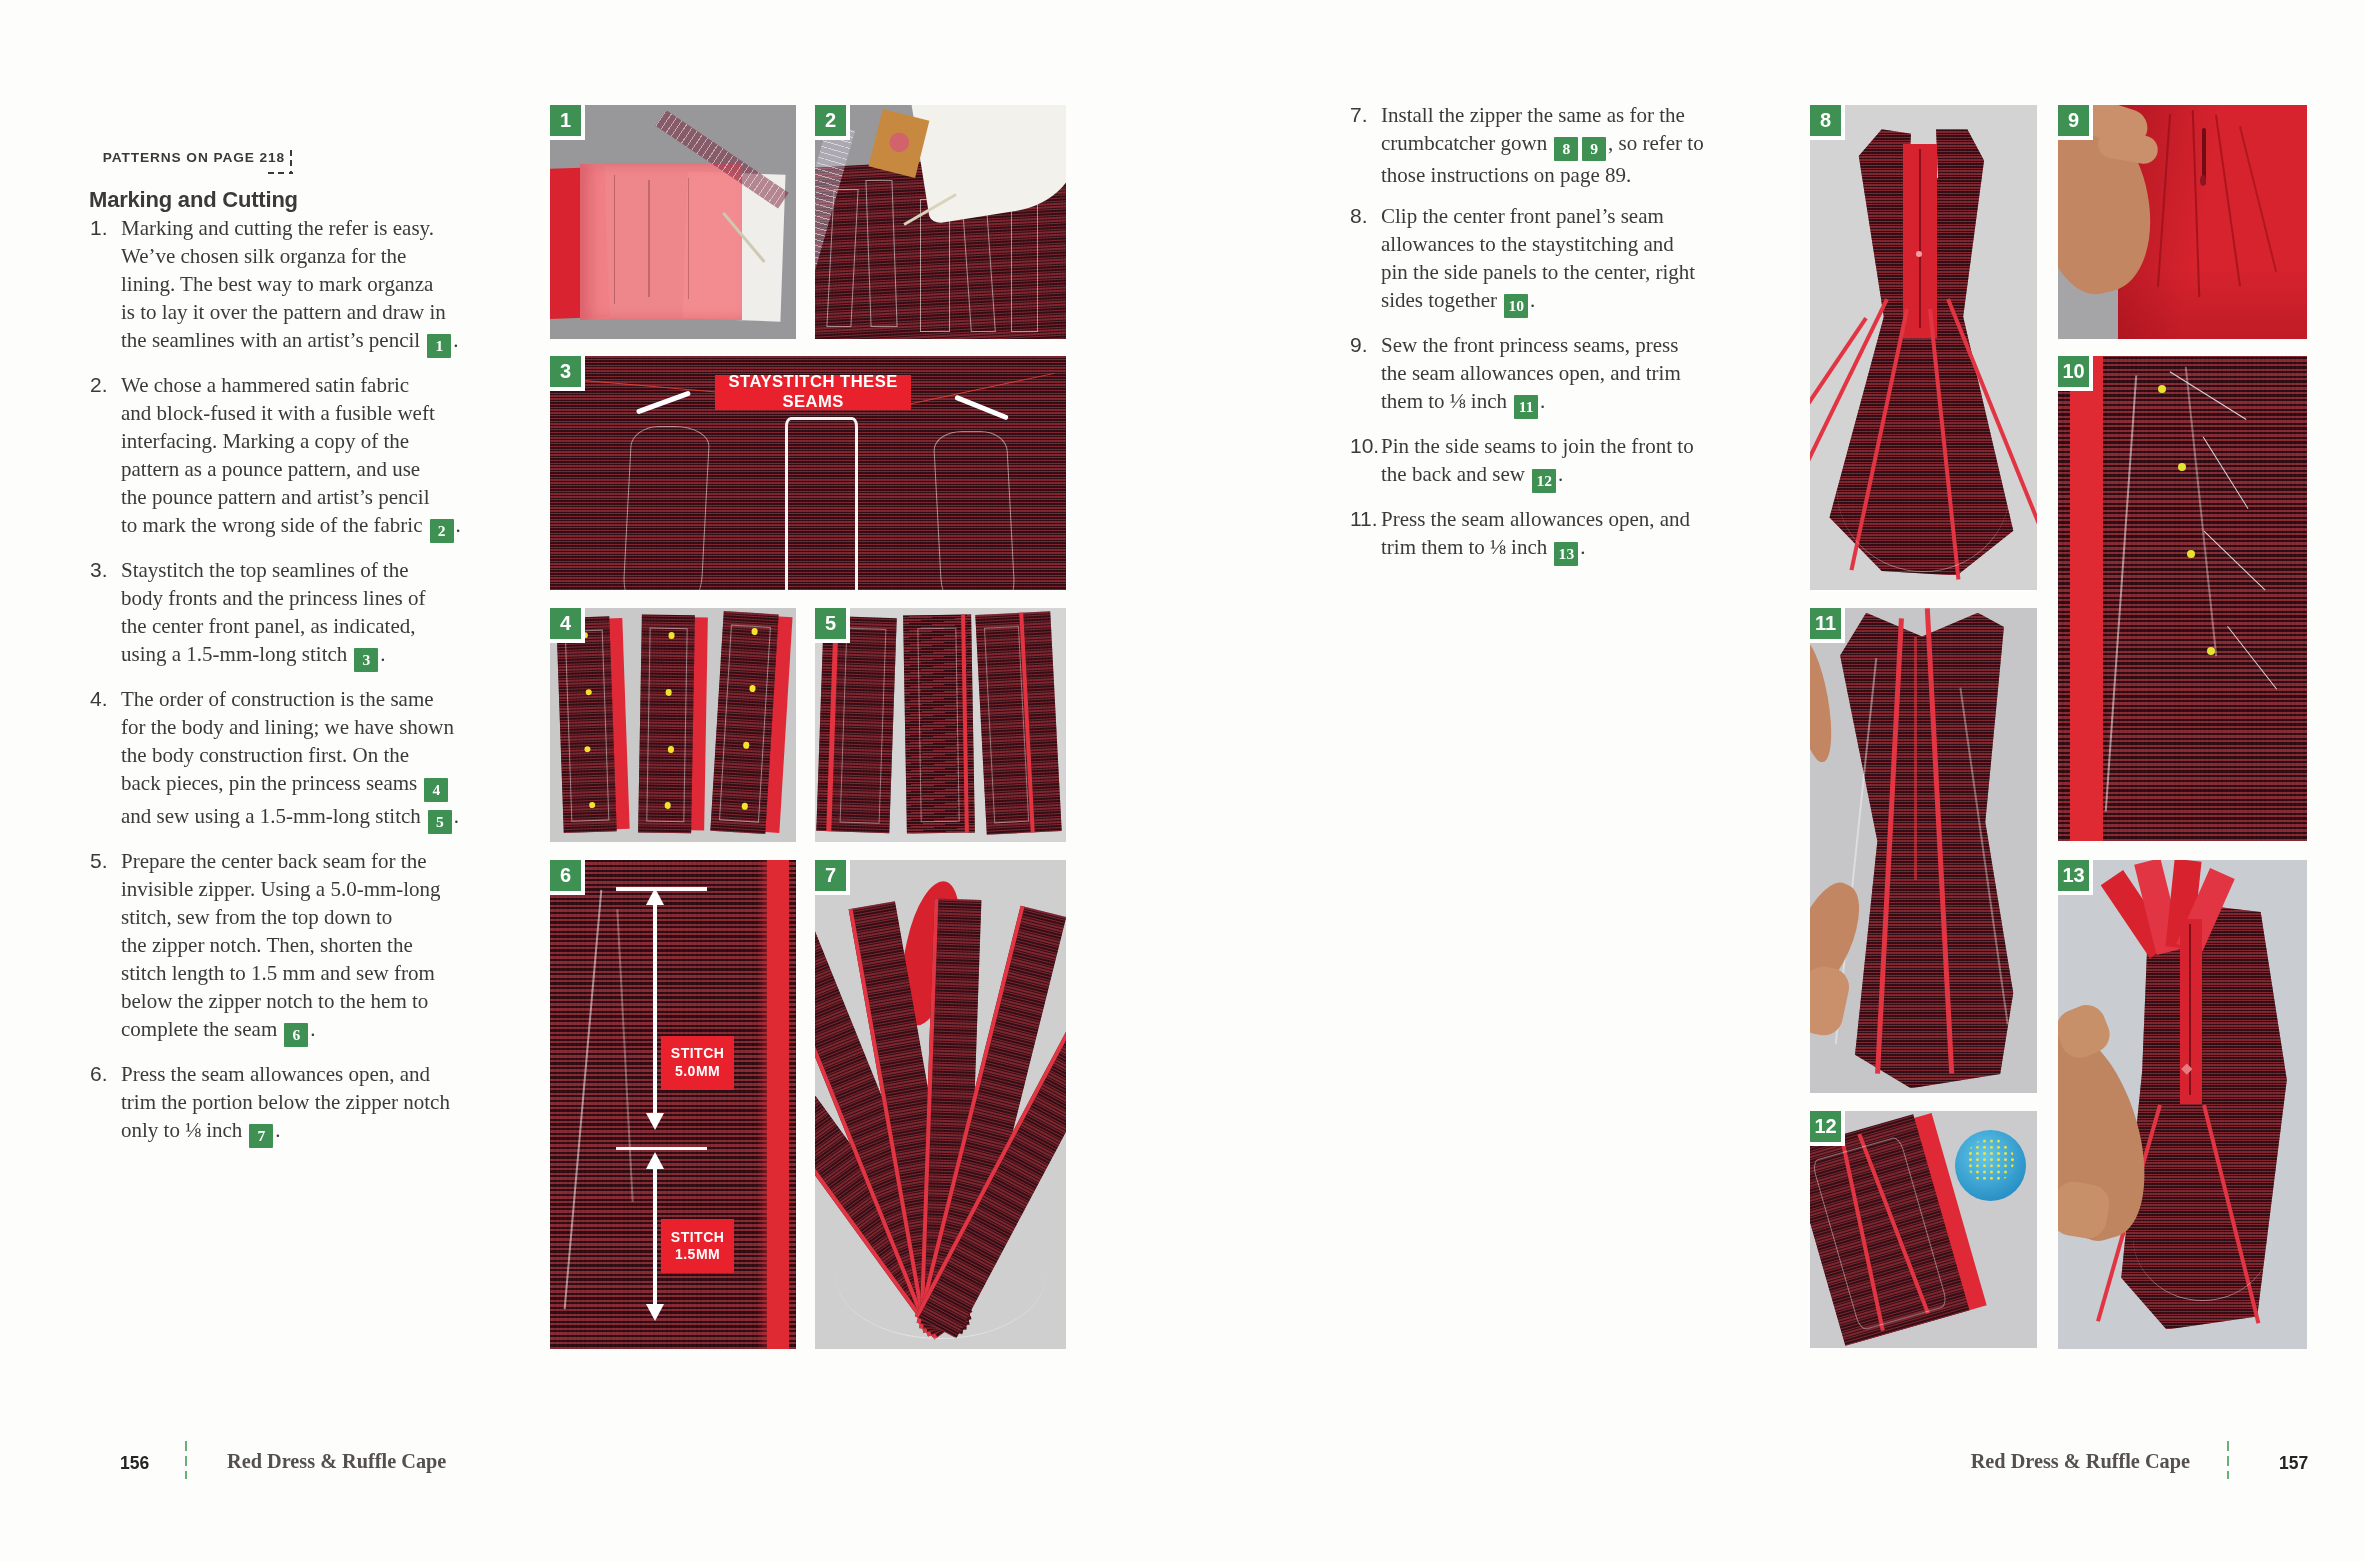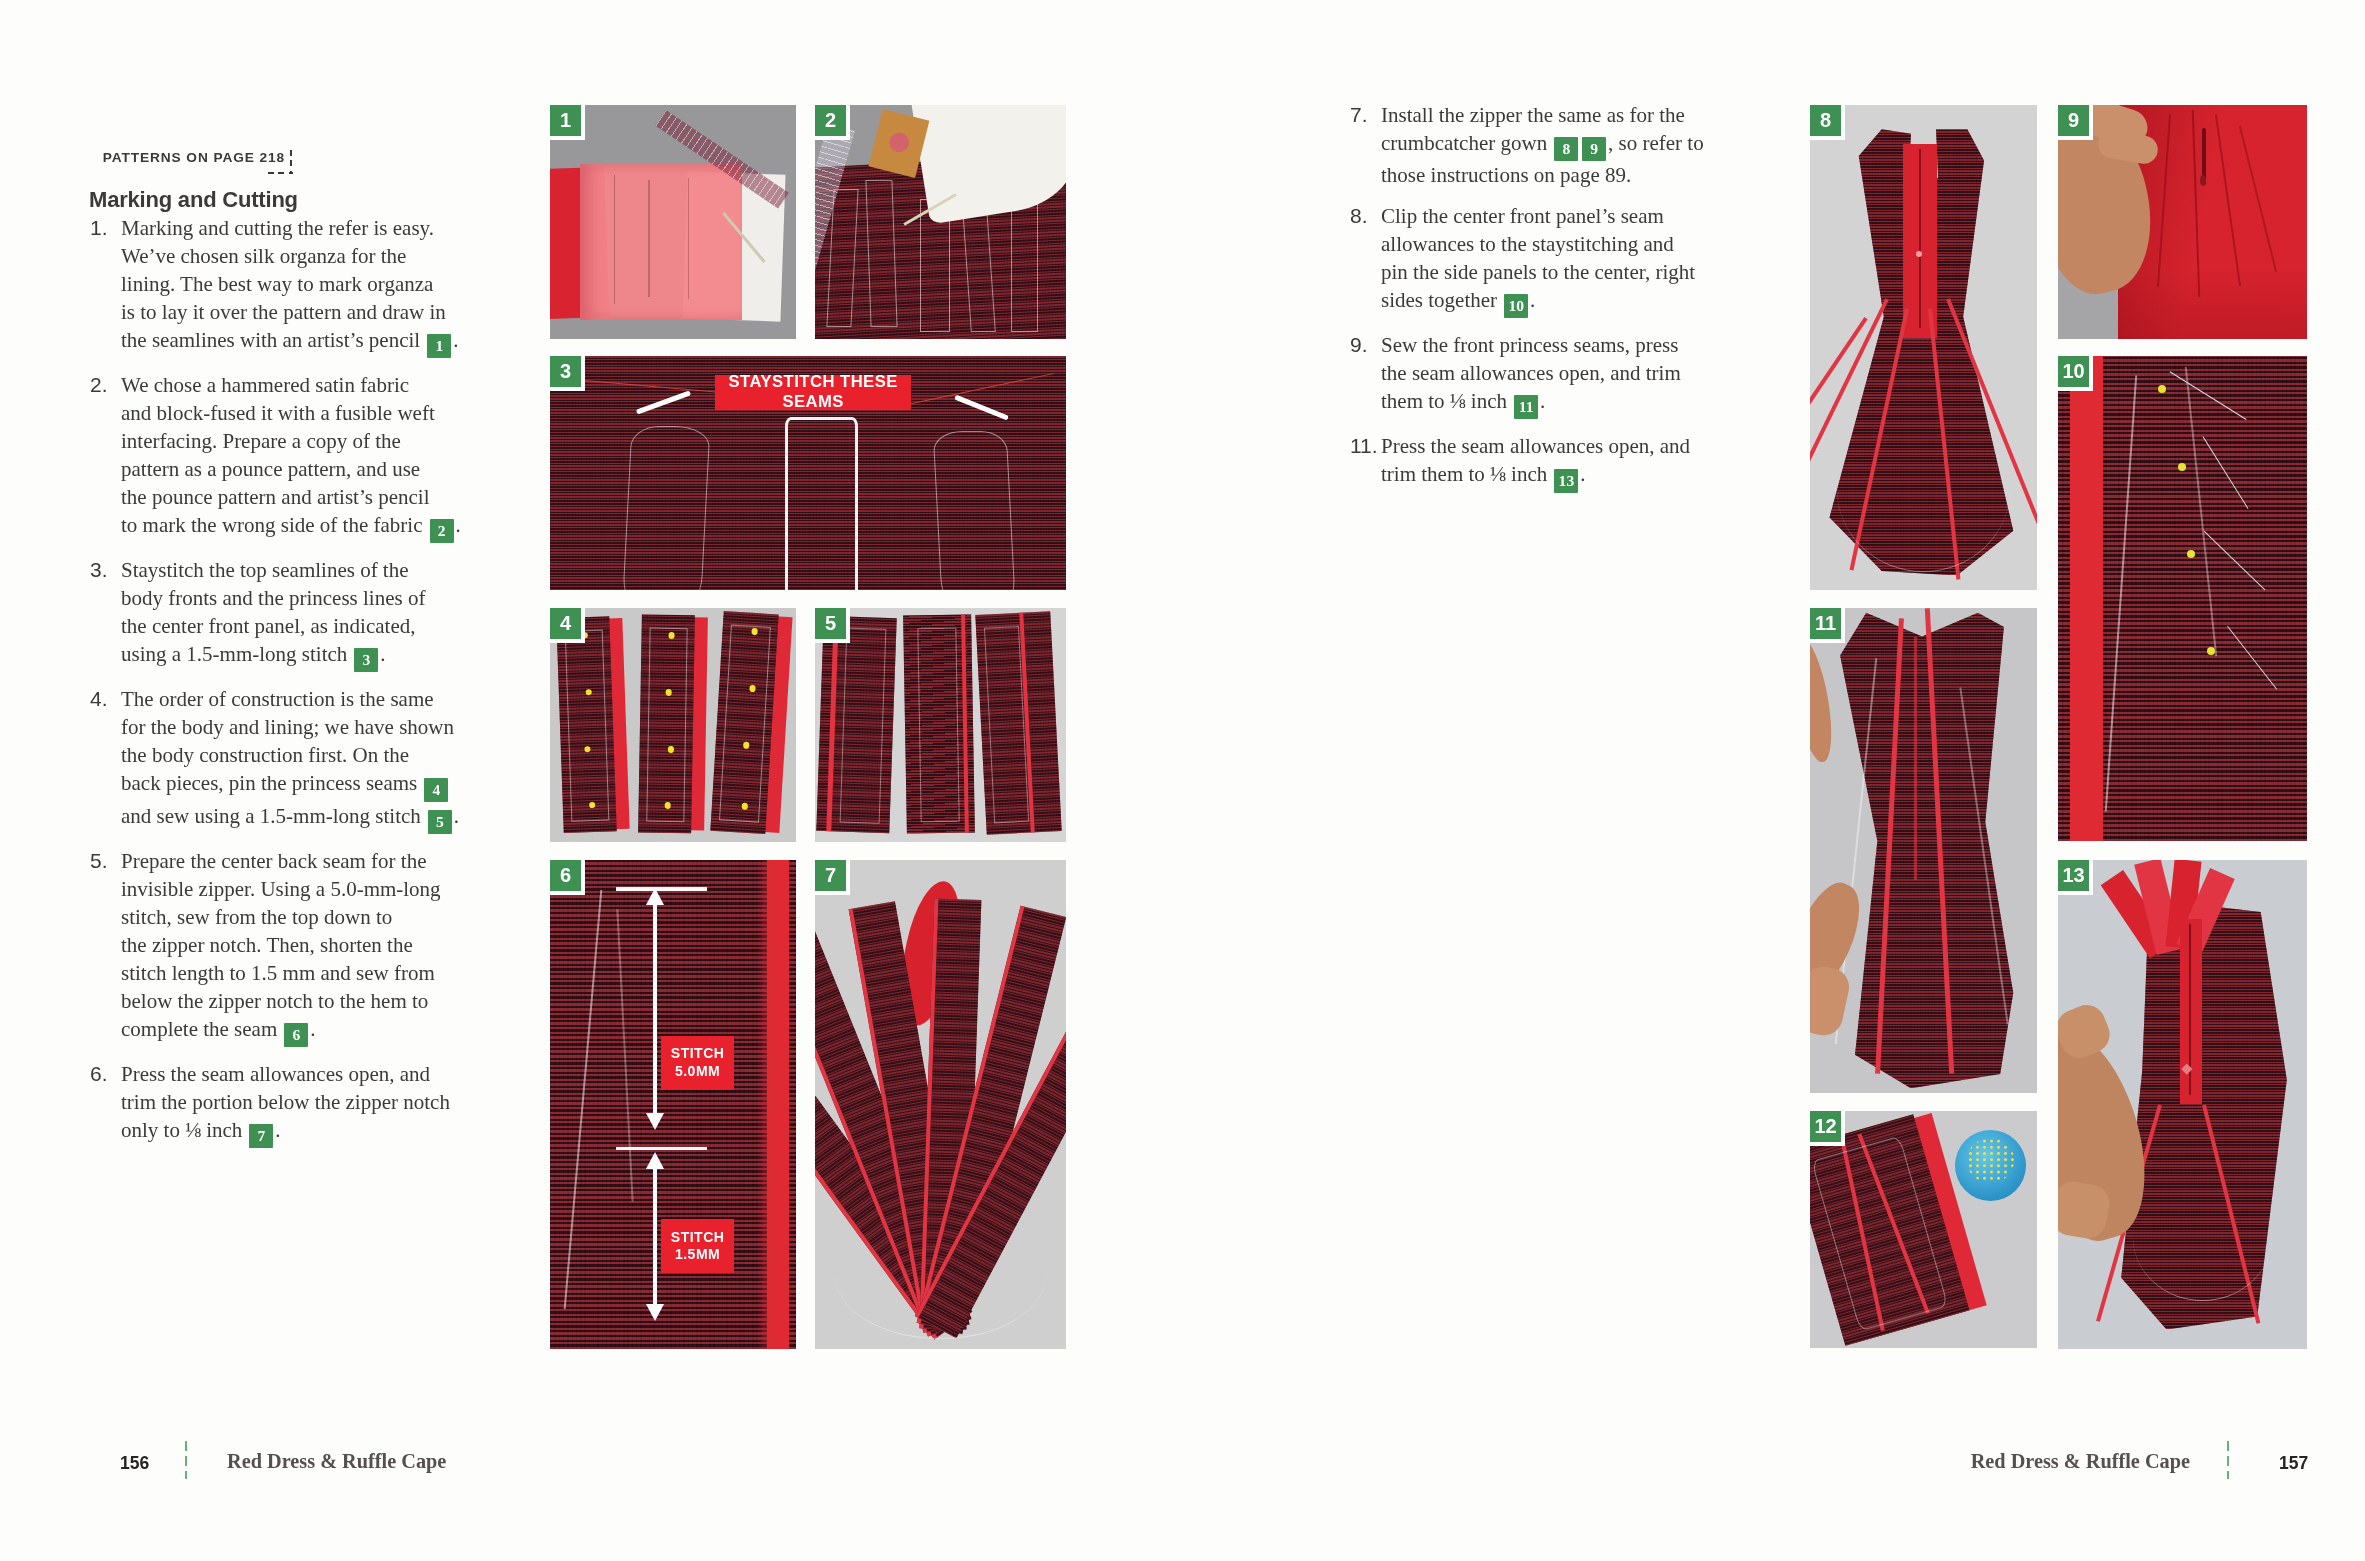--- a/index.html
+++ b/index.html
@@ -111,21 +111,21 @@
           <div class="step-line">lining. The best way to mark organza</div>
           <div class="step-line">is to lay it over the pattern and draw in</div>
           <div class="step-line">the seamlines with an artist’s pencil <span class="nbadge">1</span>.</div>
         </div>
       </div>
       <div class="step">
         <div class="step-num">2.</div>
         <div class="step-body">
           <div class="step-line">We chose a hammered satin fabric</div>
           <div class="step-line">and block-fused it with a fusible weft</div>
-          <div class="step-line">interfacing. Prepare a copy of the</div>
+          <div class="step-line">interfacing. Marking a copy of the</div>
           <div class="step-line">pattern as a pounce pattern, and use</div>
           <div class="step-line">the pounce pattern and artist’s pencil</div>
           <div class="step-line">to mark the wrong side of the fabric <span class="nbadge">2</span>.</div>
         </div>
       </div>
       <div class="step">
         <div class="step-num">3.</div>
         <div class="step-body">
           <div class="step-line">Staystitch the top seamlines of the</div>
           <div class="step-line">body fronts and the princess lines of</div>
@@ -181,20 +181,27 @@
           <div class="step-line">pin the side panels to the center, right</div>
           <div class="step-line">sides together <span class="nbadge">10</span>.</div>
         </div>
       </div>
       <div class="step">
         <div class="step-num">9.</div>
         <div class="step-body">
           <div class="step-line">Sew the front princess seams, press</div>
           <div class="step-line">the seam allowances open, and trim</div>
           <div class="step-line">them to ⅛ inch <span class="nbadge">11</span>.</div>
+        </div>
+      </div>
+      <div class="step">
+        <div class="step-num">10.</div>
+        <div class="step-body">
+          <div class="step-line">Pin the side seams to join the front to</div>
+          <div class="step-line">the back and sew <span class="nbadge">12</span>.</div>
         </div>
       </div>
       <div class="step">
         <div class="step-num">11.</div>
         <div class="step-body">
           <div class="step-line">Press the seam allowances open, and</div>
           <div class="step-line">trim them to ⅛ inch <span class="nbadge">13</span>.</div>
         </div>
       </div>
     </div>

